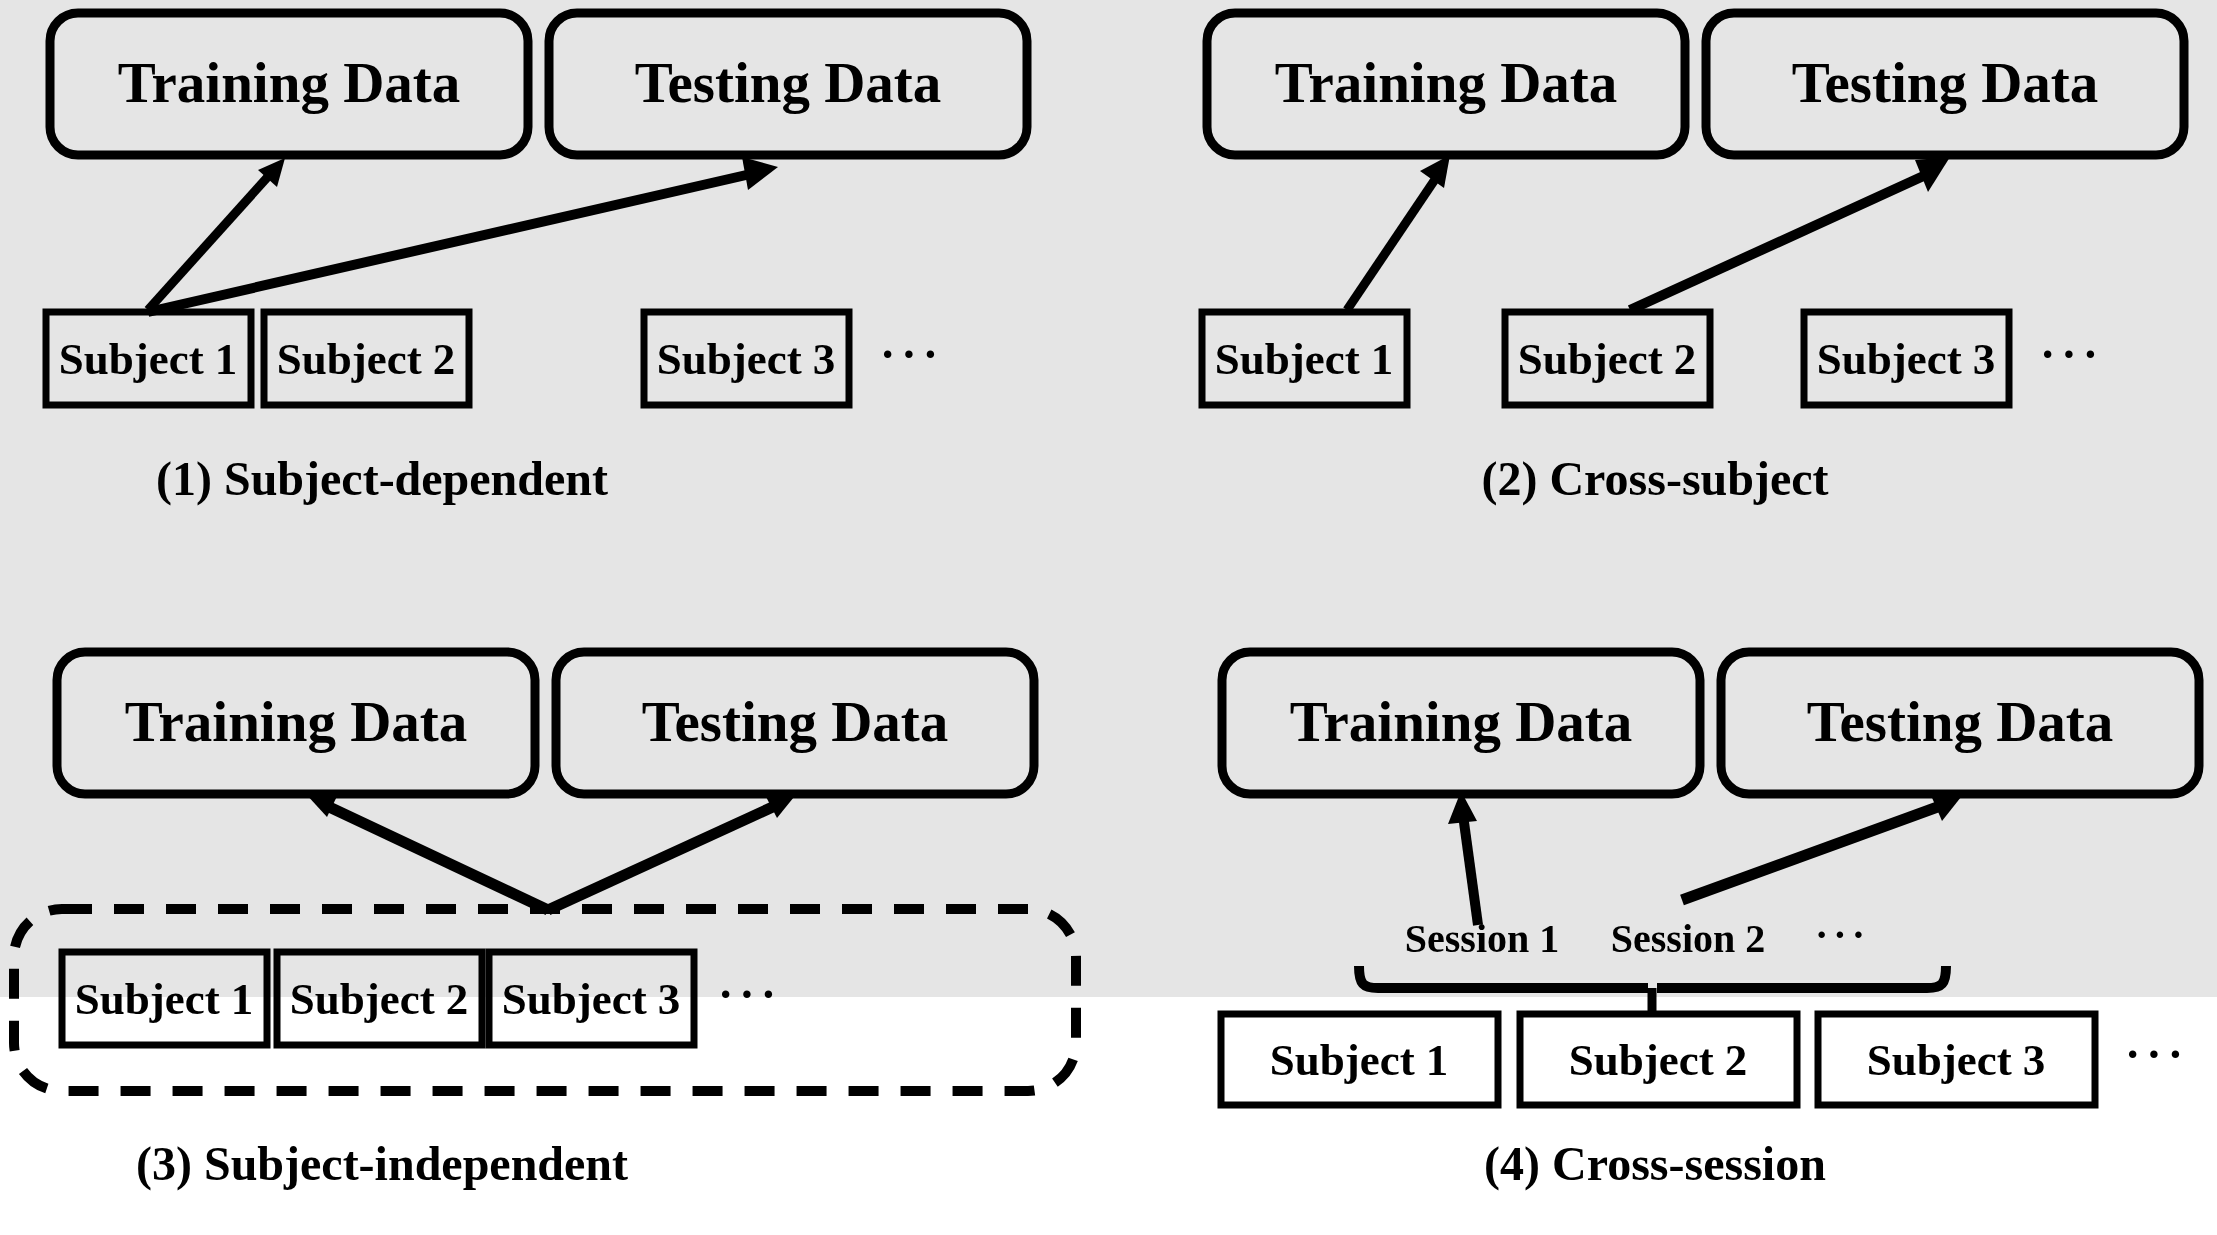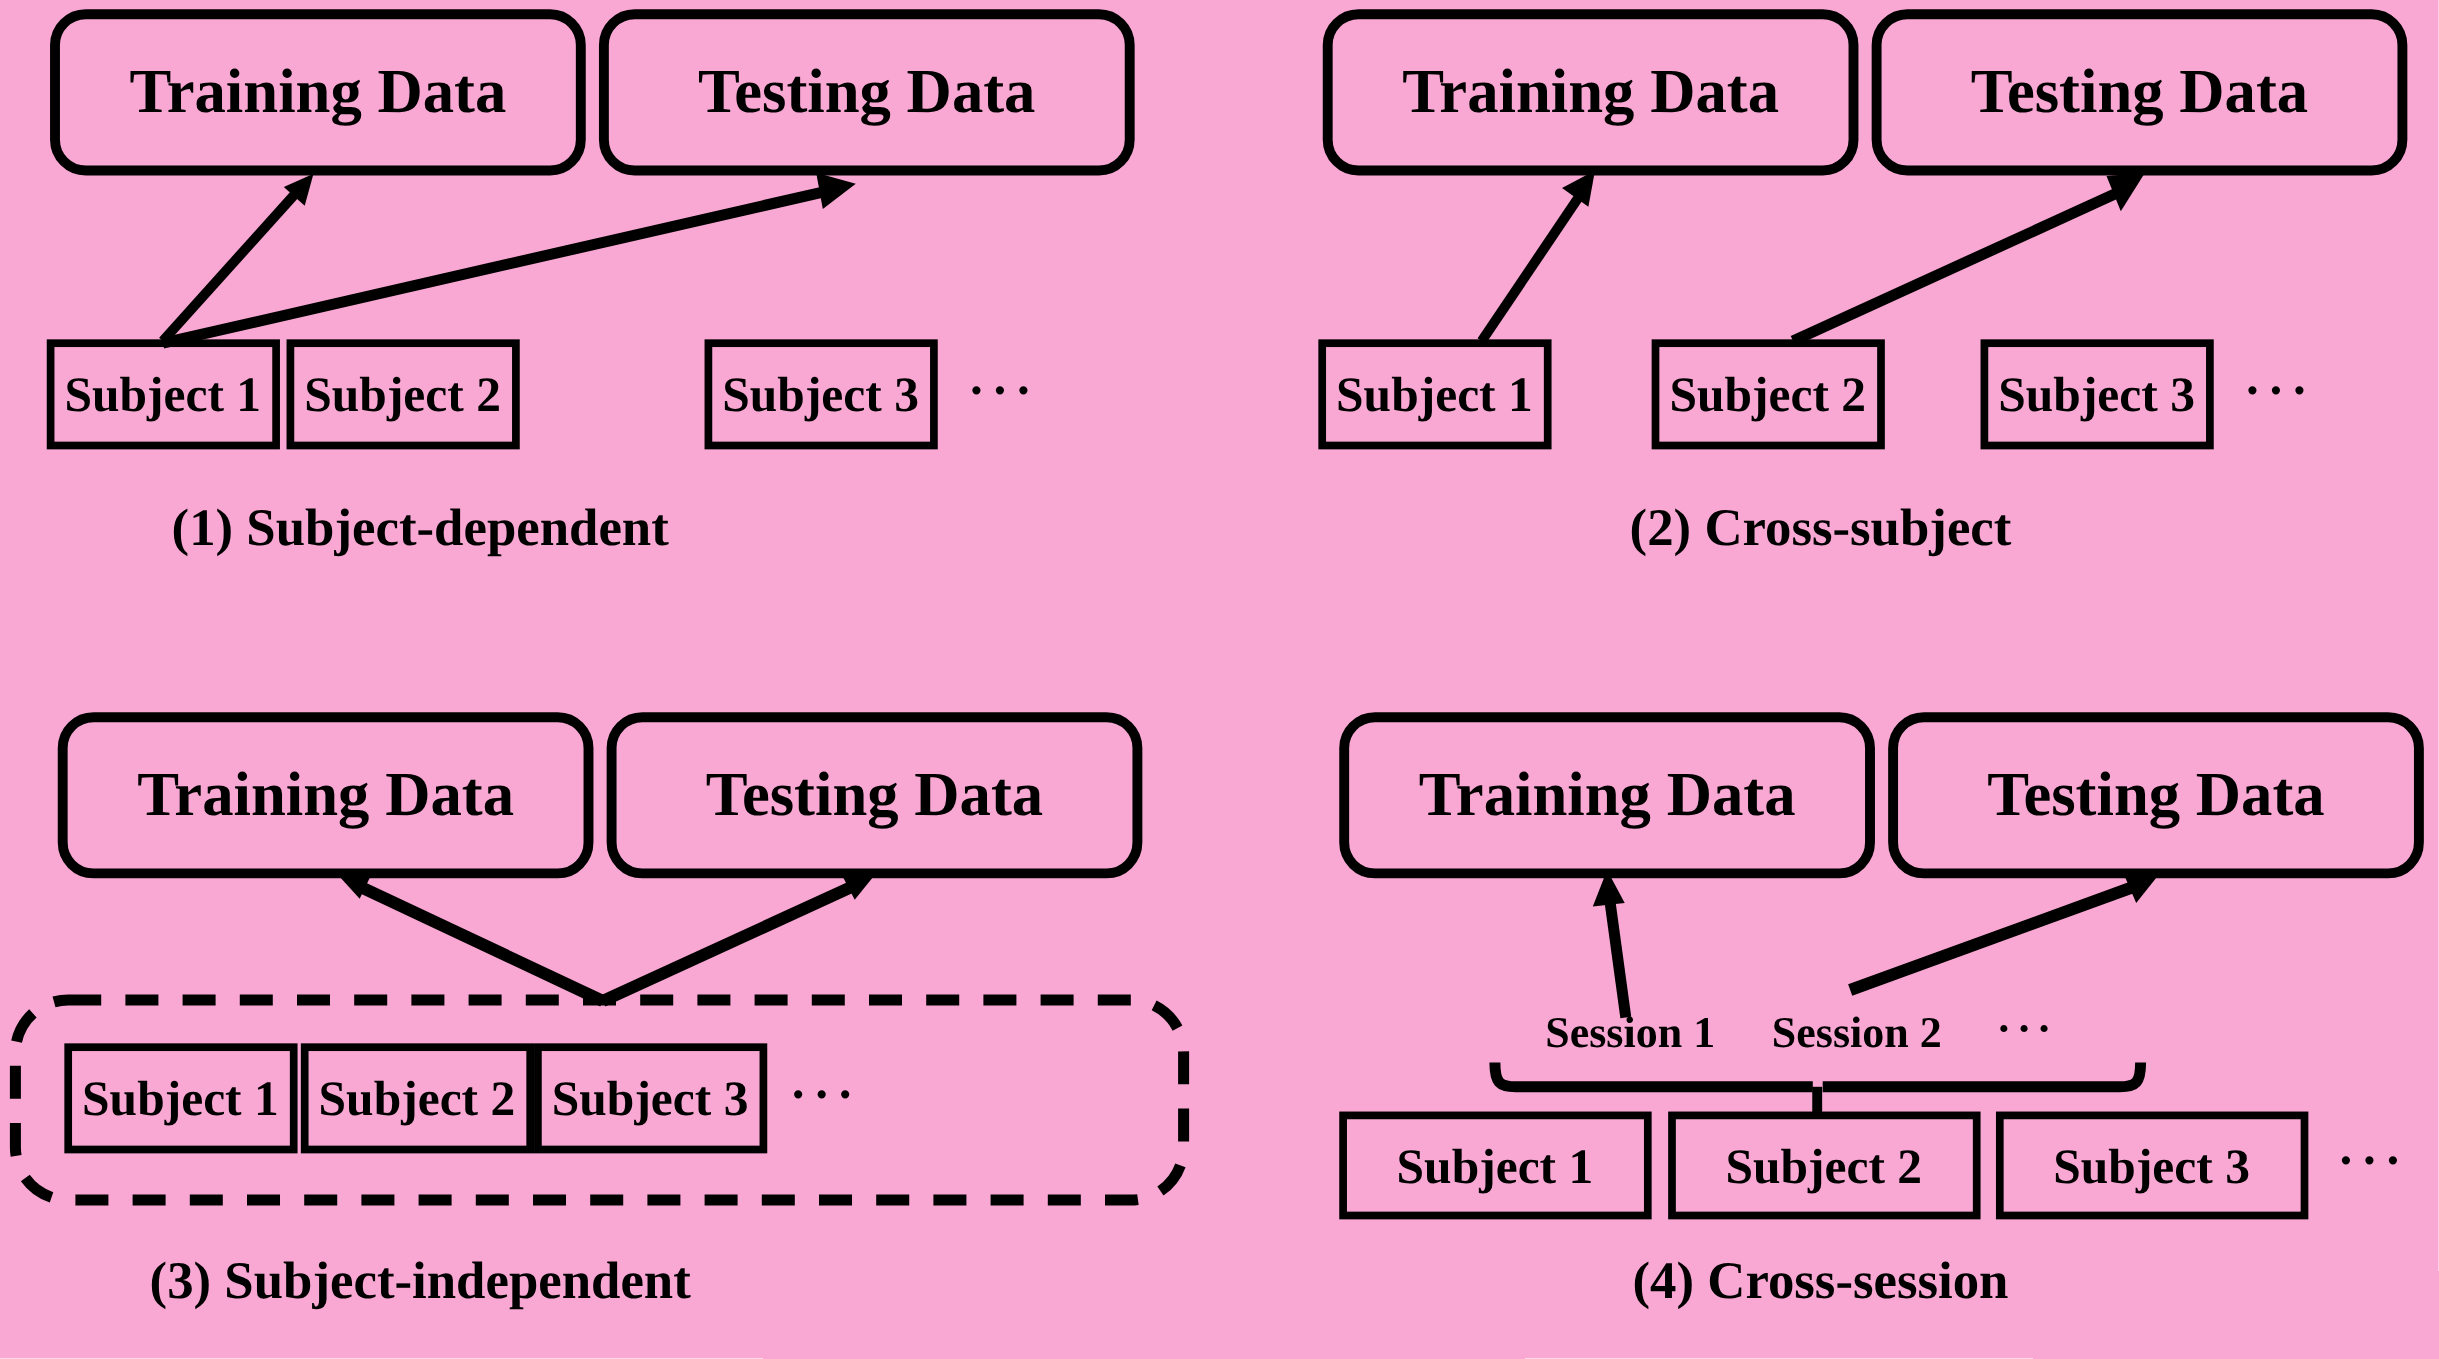--- a/index.html
+++ b/index.html
@@ -9,22 +9,22 @@
   }
   body {
     width: 2217px;
     height: 1235px;
     font-family: "Liberation Serif", "DejaVu Serif", serif;
     overflow: hidden;
   }
   #figure {
     position: relative;
     width: 2217px;
-    height: 1235px;
-    background: #f9a8d4;
+    height: 997px;
+    background: #e5e5e5;
   }
   svg.layer {
     position: absolute;
     top: 0;
     left: 0;
     width: 2217px;
     height: 1235px;
   }
   .box-fill { fill: #ffffff; }
   .stroke-hard { stroke: #000000; fill: none; }

